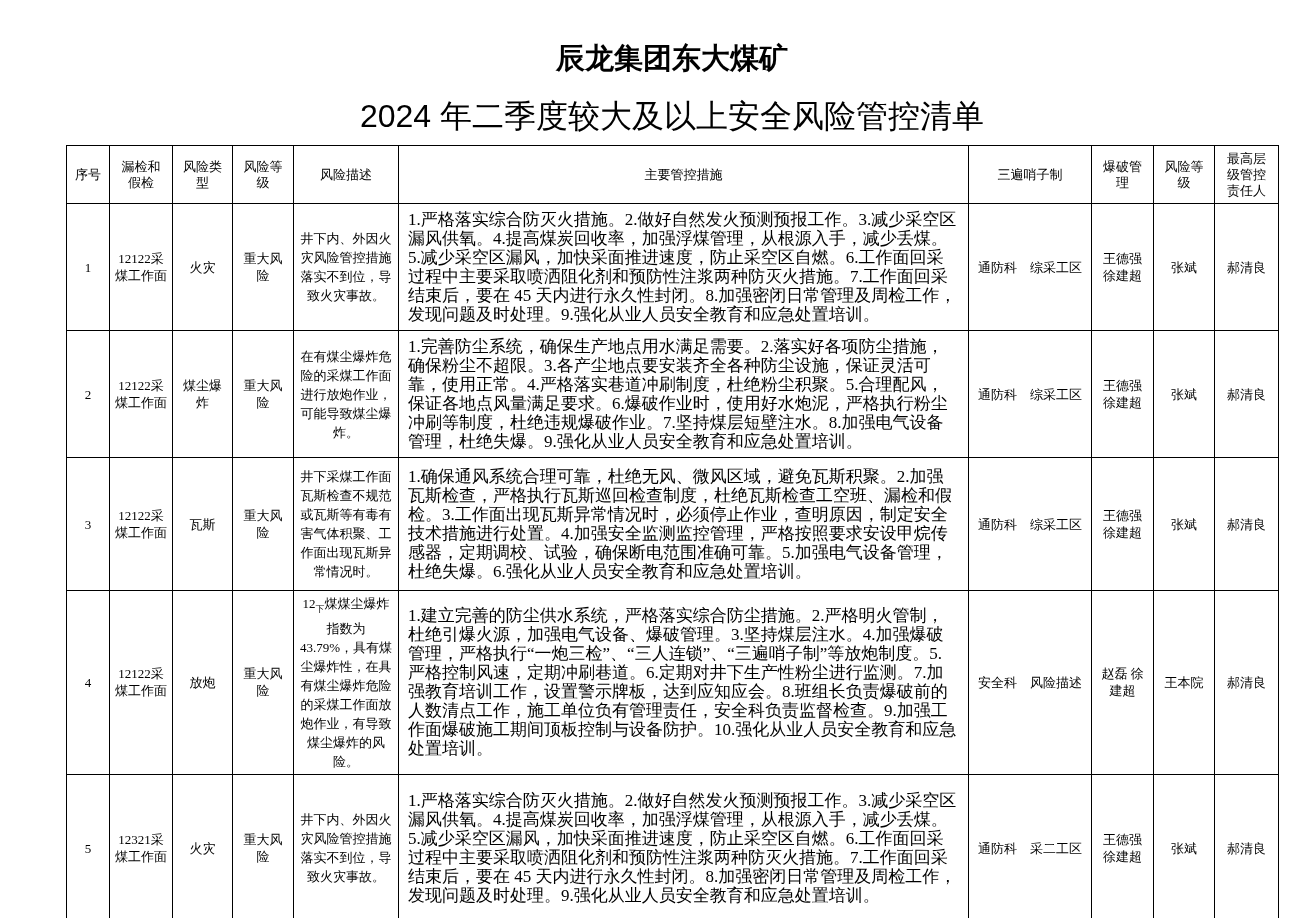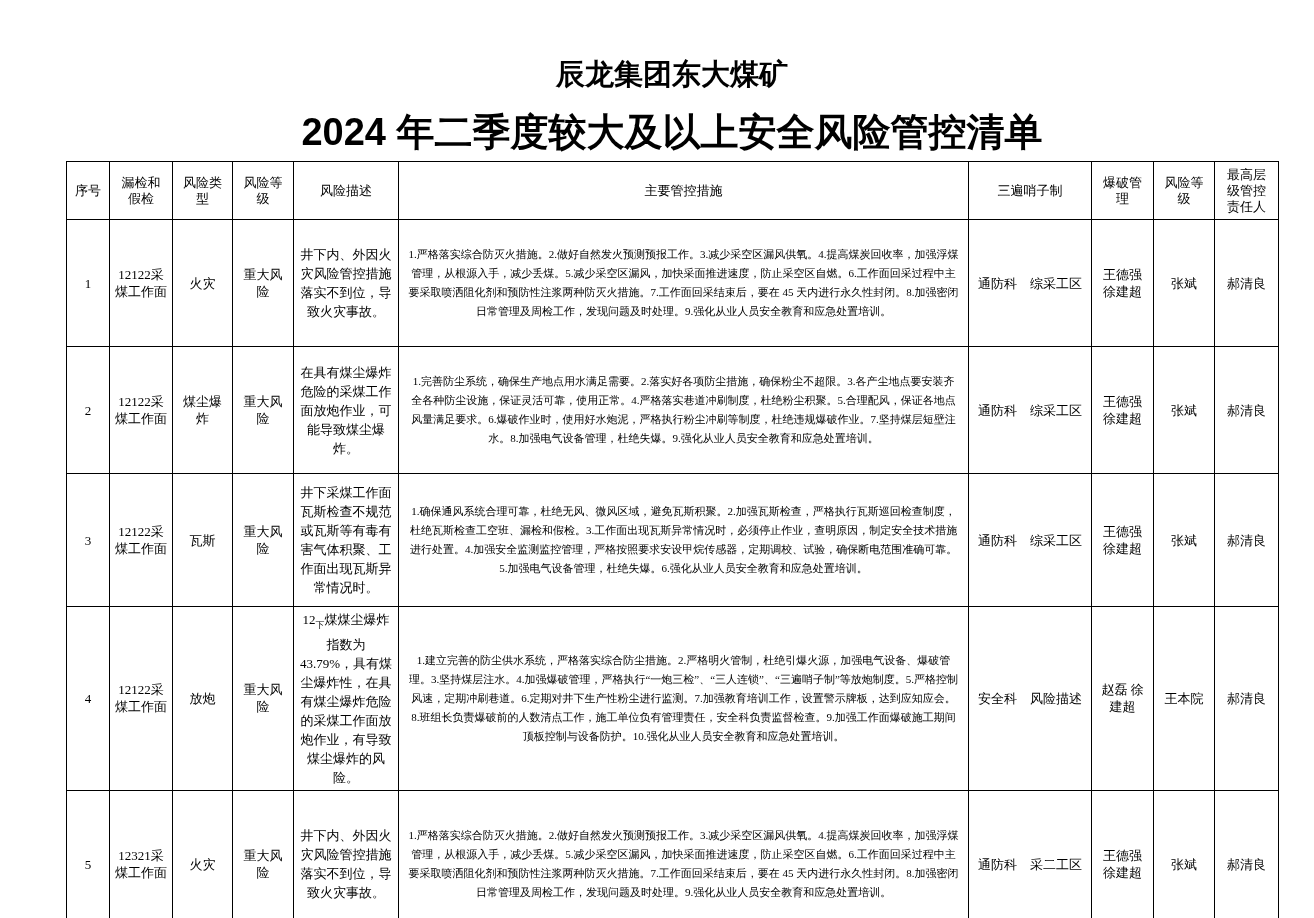--- a/index.html
+++ b/index.html
@@ -4,25 +4,25 @@
 <style>
   html,body{margin:0;padding:0;background:#ffffff;}
   body{
     width:1314px;height:918px;overflow:hidden;color:#000;
     font-family:"Liberation Serif","DejaVu Serif",serif;
   }
   .sheet{padding-top:40px;}
   .title-wrap{margin-left:66px;width:1212px;text-align:center;}
   .doc-title{
     font-family:Liberation Sans, sans-serif;
-    font-weight:700;font-size:29px;line-height:36px;margin:16px;
+    font-weight:700;font-size:29px;line-height:36px;margin:0;
   }
   .doc-subtitle{
     font-family:"Liberation Sans","DejaVu Sans",sans-serif;
-    font-weight:700;font-size:38px;line-height:37px;margin:22px 0 0 0;
+    font-weight:400;font-size:32px;line-height:37px;margin:22px 0 0 0;
   }
   table.risk-table{
     border-collapse:collapse;table-layout:fixed;
     margin:10px 0 0 66px;width:1212px;
   }
   .risk-table th,.risk-table td{
     border:1px solid #000;
     vertical-align:middle;
     overflow:hidden;
     word-break:break-word;
@@ -31,21 +31,21 @@
     font-weight:normal;font-size:13px;line-height:16px;
     text-align:center;padding:2px 6px;height:58px;box-sizing:border-box;
   }
   .risk-table td{
     font-size:13px;line-height:17px;text-align:center;padding:2px 5px;
   }
   .risk-table td.c-desc{
     text-align:center;line-height:19px;padding:3px 5px;
   }
   .risk-table td.c-measures{
-    text-align:center;font-size:11px;line-height:19px;padding:4px 9px;margin-left:44px;
+    text-align:left;font-size:17px;line-height:19px;padding:4px 9px;margin-left:44px;
   }
   tbody tr:nth-child(1){height:127px;}
   tbody tr:nth-child(2){height:127px;}
   tbody tr:nth-child(3){height:133px;}
   tbody tr:nth-child(4){height:165px;}
   tbody tr:nth-child(5){height:148px;}
   sub{font-size:9px;}
 </style>
 </head>
 <body>
@@ -94,21 +94,21 @@
         <td>通防科　综采工区</td>
         <td>王德强 徐建超</td>
         <td>张斌</td>
         <td>郝清良</td>
       </tr>
       <tr>
         <td>2</td>
         <td>12122采煤工作面</td>
         <td>煤尘爆炸</td>
         <td>重大风险</td>
-        <td class="c-desc">在具有煤尘爆炸危险的采煤工作面放炮作业，可能导致煤尘爆炸。</td>
+        <td class="c-desc">在有煤尘爆炸危险的采煤工作面进行放炮作业，可能导致煤尘爆炸。</td>
         <td class="c-measures">1.完善防尘系统，确保生产地点用水满足需要。2.落实好各项防尘措施，确保粉尘不超限。3.各产尘地点要安装齐全各种防尘设施，保证灵活可靠，使用正常。4.严格落实巷道冲刷制度，杜绝粉尘积聚。5.合理配风，保证各地点风量满足要求。6.爆破作业时，使用好水炮泥，严格执行粉尘冲刷等制度，杜绝违规爆破作业。7.坚持煤层短壁注水。8.加强电气设备管理，杜绝失爆。9.强化从业人员安全教育和应急处置培训。</td>
         <td>通防科　综采工区</td>
         <td>王德强 徐建超</td>
         <td>张斌</td>
         <td>郝清良</td>
       </tr>
       <tr>
         <td>3</td>
         <td>12122采煤工作面</td>
         <td>瓦斯</td>

